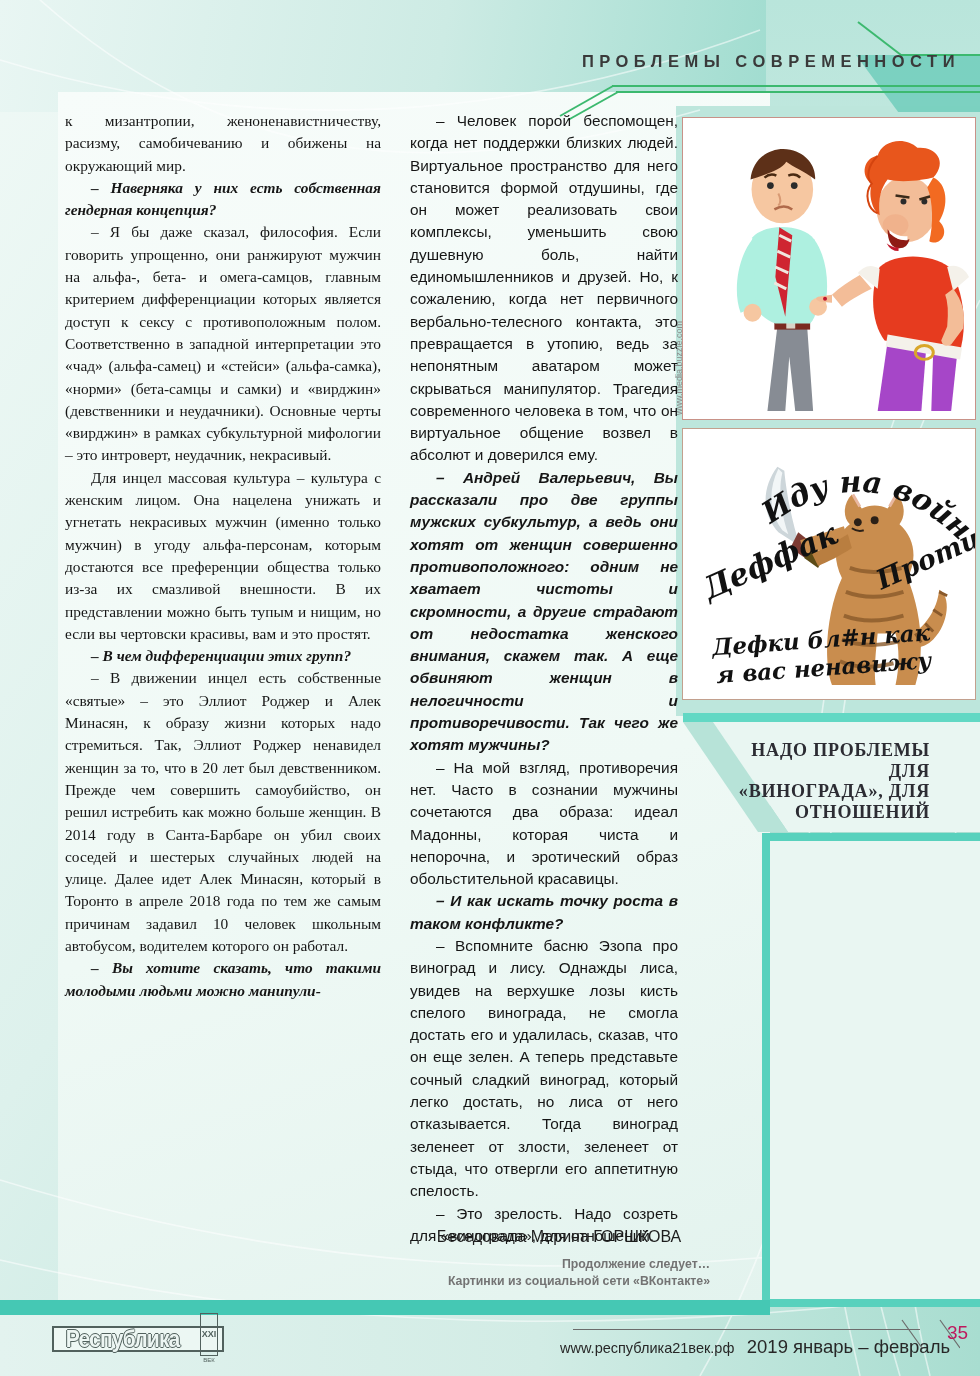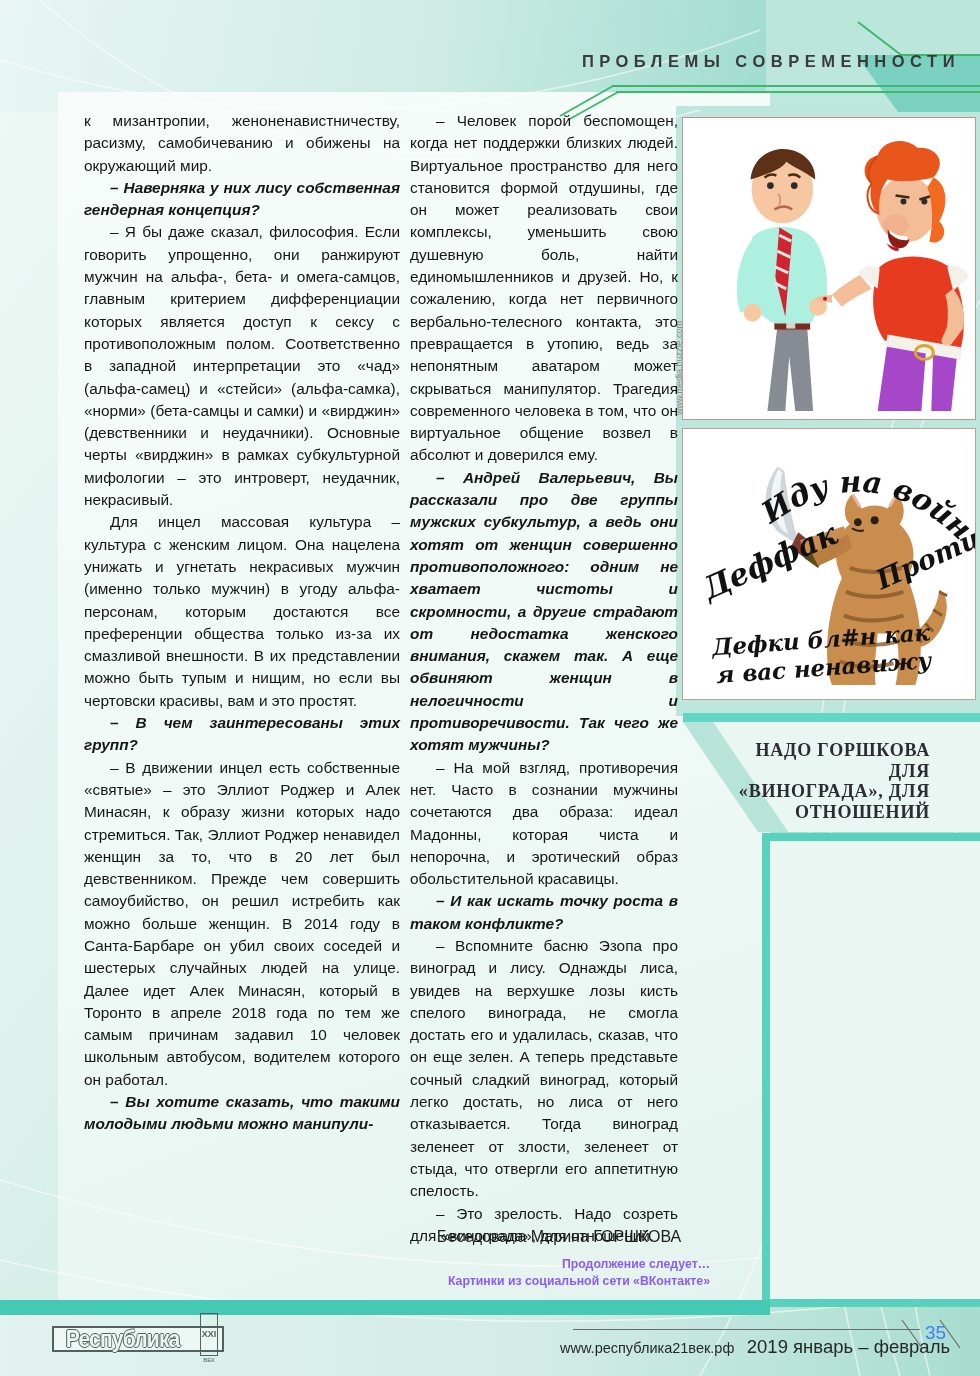--- a/index.html
+++ b/index.html
@@ -36,26 +36,26 @@
     text-align:right; font-size:16.5px; font-weight:bold; letter-spacing:5.5px;
     color:#3a3a3a;
   }
 
   
   .col{ position:absolute; color:#161616; font-size:15.4px; line-height:22.3px;
         text-align:justify; }
   .col p{ text-indent:26px; }
   .col p.noindent{ text-indent:0; }
   .col p.q{ font-weight:bold; font-style:italic; }
-  .col-left{ left:84px;  top:110px; width:316px; }
+  .col-left{ left:65px;  top:110px; width:316px;font-family:Liberation Serif, serif; }
   .col-mid { left:410px; top:110px; width:268px; }
   .byline{ position:absolute; left:410px; top:1228px; width:298px; text-align:center;
            font-size:16px; color:#1d1d1d; }
   .notes{ position:absolute; left:410px; top:1256px; width:300px; text-align:right;
-          font-size:12.3px; font-weight:bold; color:#8b5cf6; line-height:17px; }
+          font-size:12.3px; font-weight:bold; color:#737373; line-height:17px; }
 
   
   .figure{ position:absolute; background:#fff; }
   .fig-couple{ left:682px; top:117px; width:294px; height:303px; border:1.5px solid #c89288; }
   .fig-cat   { left:682px; top:428px; width:294px; height:272px; border:1.5px solid #c2a08e; }
   .figure svg{ display:block; width:100%; height:100%; }
   .vcaption{
     position:absolute; left:1px; bottom:4px; transform-origin:0 100%;
     transform:rotate(-90deg) translateX(0); font-size:9px; color:#8a8a8a; white-space:nowrap;
   }
@@ -86,21 +86,21 @@
   .logo-years{ display:flex; flex-direction:column; line-height:9px; }
   .logo-sup{ font-size:9px; font-weight:bold; color:#51615d; border:1px solid #51615d; padding:16px 1px; }
   .logo-sub{ font-size:6px; color:#51615d; text-align:center; }
   .footer-right{
     position:absolute; left:560px; top:1336px; width:360px; text-align:center;
     color:#272727; white-space:nowrap;
   }
   .footer-site{ font-size:14.5px; }
   .footer-issue{ font-size:18.5px; margin-left:8px; }
   .footer-rule{ position:absolute; left:573px; top:1329px; width:347px; height:1px; background:#6c6c6c; }
-  .page-num{ position:absolute; left:925px; top:1322px; font-size:19px; color:#3b82f6; }
+  .page-num{ position:absolute; left:947px; top:1322px; font-size:19px; color:#be185d; }
   .pn-slash{ position:absolute; left:900px; top:1318px; width:60px; height:34px; }
 
   
 </style>
 </head>
 <body>
 
 <div class="band band-top mesh"></div>
 <div class="band band-right mesh"></div>
 <div class="band band-bottom mesh"></div>
@@ -126,24 +126,24 @@
     <line x1="568" y1="120" x2="618" y2="92"></line>
     <line x1="900" y1="55" x2="980" y2="55"></line>
     <line x1="858" y1="22" x2="901" y2="55"></line>
   </g>
 </svg>
 
 <div class="section-title">ПРОБЛЕМЫ СОВРЕМЕННОСТИ</div>
 
 <div class="col col-left">
     <p class="noindent">к мизантропии, женоненавистничеству, расизму, самобичеванию и обижены на окружающий мир.</p>
-    <p class="q">– Наверняка у них лису собственная гендерная концепция?</p>
+    <p class="q">– Наверняка у них есть собственная гендерная концепция?</p>
     <p>– Я бы даже сказал, философия. Если говорить упрощенно, они ранжируют мужчин на альфа-, бета- и омега-самцов, главным критерием дифференциации которых является доступ к сексу с противоположным полом. Соответственно в западной интерпретации это «чад» (альфа-самец) и «стейси» (альфа-самка), «норми» (бета-самцы и самки) и «вирджин» (девственники и неудачники). Основные черты «вирджин» в рамках субкультурной мифологии – это интроверт, неудачник, некрасивый.</p>
     <p>Для инцел массовая культура – культура с женским лицом. Она нацелена унижать и угнетать некрасивых мужчин (именно только мужчин) в угоду альфа-персонам, которым достаются все преференции общества только из-за их смазливой внешности. В их представлении можно быть тупым и нищим, но если вы чертовски красивы, вам и это простят.</p>
-    <p class="q">– В чем заинтересованы этих групп?</p>
+    <p class="q">– В чем дифференциации этих групп?</p>
     <p>– В движении инцел есть собственные «святые» – это Эллиот Роджер и Алек Минасян, к образу жизни которых надо стремиться. Так, Эллиот Роджер ненавидел женщин за то, что в 20 лет был девственником. Прежде чем совершить самоубийство, он решил истребить как можно больше женщин. В 2014 году в Санта-Барбаре он убил своих соседей и шестерых случайных людей на улице. Далее идет Алек Минасян, который в Торонто в апреле 2018 года по тем же самым причинам задавил 10 человек школьным автобусом, водителем которого он работал.</p>
     <p class="q">– Вы хотите сказать, что такими молодыми людьми можно манипули-</p>
   </div>
 <div class="col col-mid">
     <p>– Человек порой беспомощен, когда нет поддержки близких людей. Виртуальное пространство для него становится формой отдушины, где он может реализовать свои комплексы, уменьшить свою душевную боль, найти единомышленников и друзей. Но, к сожалению, когда нет первичного вербально-телесного контакта, это превращается в утопию, ведь за непонятным аватаром может скрываться манипулятор. Трагедия современного человека в том, что он виртуальное общение возвел в абсолют и доверился ему.</p>
     <p class="q">– Андрей Валерьевич, Вы рассказали про две группы мужских субкультур, а ведь они хотят от женщин совершенно противоположного: одним не хватает чистоты и скромности, а другие страдают от недостатка женского внимания, скажем так. А еще обвиняют женщин в нелогичности и противоречивости. Так чего же хотят мужчины?</p>
     <p>– На мой взгляд, противоречия нет. Часто в сознании мужчины сочетаются два образа: идеал Мадонны, которая чиста и непорочна, и эротический образ обольстительной красавицы.</p>
     <p class="q">– И как искать точку роста в таком конфликте?</p>
     <p>– Вспомните басню Эзопа про виноград и лису. Однажды лиса, увидев на верхушке лозы кисть спелого винограда, не смогла достать его и удалилась, сказав, что он еще зелен. А теперь представьте сочный сладкий виноград, который легко достать, но лиса от него отказывается. Тогда виноград зеленеет от злости, зеленеет от стыда, что отвергли его аппетитную спелость.</p>
     <p>– Это зрелость. Надо созреть для «винограда», для отношений.</p>
@@ -243,21 +243,21 @@
 </div>
 
 <div class="teal-bar"></div>
 <div class="quote-zone">
   <svg viewBox="0 0 297 110" preserveAspectRatio="none">
     <polygon points="30,0 297,0 297,110 105,110" fill="#e9f6f2"></polygon>
     <polygon points="0,0 30,0 105,110 75,110" fill="#b7e3d8"></polygon>
   </svg>
 </div>
 <div class="pull-quote">
-  <div>НАДО ГОРШКОВА ДЛЯ</div>
+  <div>НАДО ПРОБЛЕМЫ ДЛЯ</div>
   <div>«ВИНОГРАДА», ДЛЯ</div>
   <div>ОТНОШЕНИЙ</div>
 </div>
 <div class="decor-box mesh"></div>
 
 <div class="footer-bar"></div>
 <div class="logo">
   <span class="logo-main">Республика</span>
   <span class="logo-years">
     <span class="logo-sup">XXI</span>

